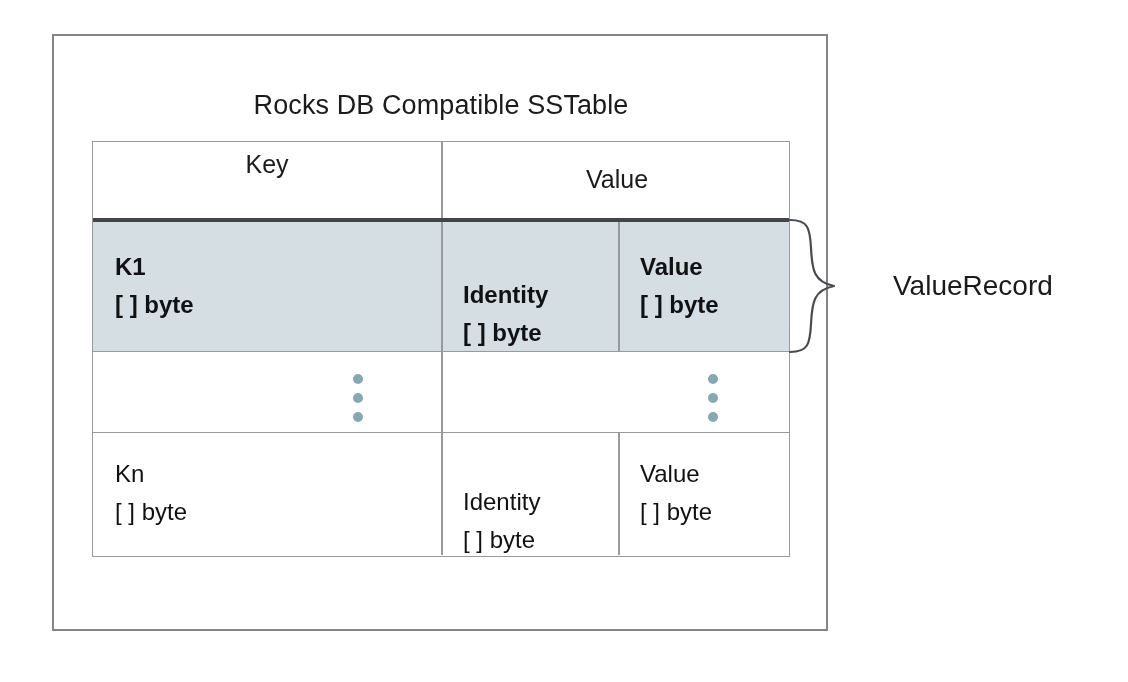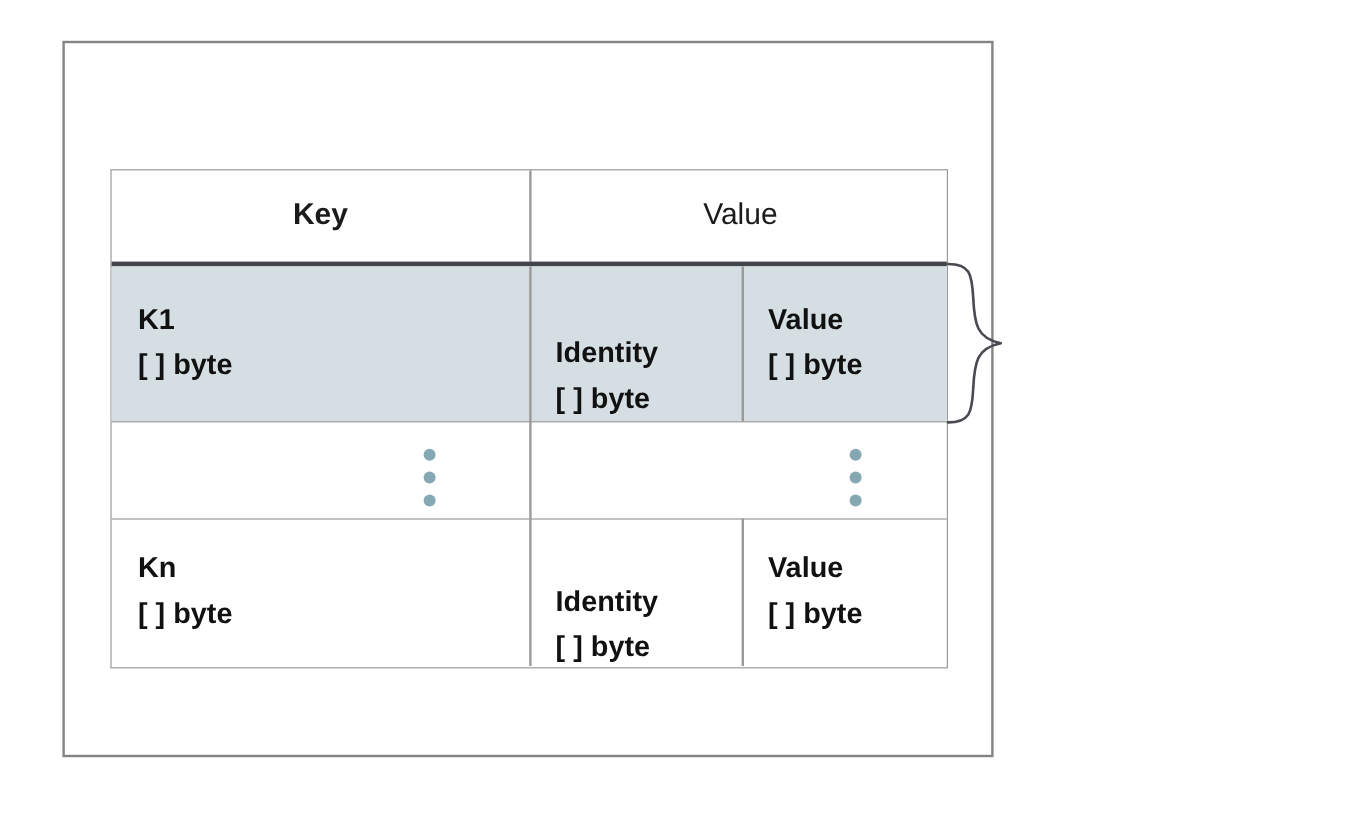--- a/index.html
+++ b/index.html
@@ -64,21 +64,21 @@
   .trow {
     position: absolute;
     left: 0;
     width: 100%;
     box-sizing: border-box;
   }
 
   .row-header { top: 0px;   height: 76px; }
   .row-k1     { top: 80px;  height: 129px; background: #d5dfe3; }
   .row-dots   { top: 209px; height: 81px;  border-top: 1.6px solid #9a9a9a; }
-  .row-kn     { top: 290px; height: 102px; border-top: 1.6px solid #9a9a9a; font-weight: bold; }
+  .row-kn     { top: 290px; height: 102px; border-top: 1.6px solid #9a9a9a; }
 
   
   .header-rule {
     position: absolute;
     left: 0;
     top: 76px;
     width: 100%;
     height: 4px;
     background: #414449;
   }
@@ -108,21 +108,21 @@
     position: absolute;
     box-sizing: border-box;
   }
   .cell-head {
     font-size: 25px;
     line-height: 30px;
     text-align: center;
     color: #1b1b1b;
     white-space: nowrap;
   }
-  .head-key   { left: 0px;   top: 22px; width: 348px; font-weight: bold; }
+  .head-key   { left: 0px;   top: 7px; width: 348px; }
   .head-value { left: 350px; top: 22px; width: 348px; }
 
   .cell-body {
     font-size: 24px;
     line-height: 38px;
     color: #111111;
     white-space: nowrap;
   }
   .c-key      { left: 22px;  width: 320px; }
   .c-identity { left: 370px; width: 150px; margin-top: 28px; }
@@ -171,20 +171,21 @@
     white-space: nowrap;
   }
 </style>
 </head>
 <body>
 
 <div id="canvas">
 
   <div class="outer-frame"></div>
 
+  <div class="sstable-title">Rocks DB Compatible SSTable</div>
 
   <div class="sstable">
 
     <div class="trow row-header">
       <div class="cell cell-head head-key">Key</div>
       <div class="cell cell-head head-value">Value</div>
     </div>
     <div class="col-divider-main divider-header"></div>
 
     <div class="header-rule"></div>
@@ -238,14 +239,15 @@
     <div class="col-divider-sub divider-kn"></div>
 
   </div>
 
   <div class="brace-wrap">
     <svg width="52" height="148" viewBox="0 0 52 148" fill="none" xmlns="http://www.w3.org/2000/svg">
       <path d="M4 8 C 22 8, 24 16, 25 36 C 26 58, 28 70, 48 74 C 28 78, 26 90, 25 112 C 24 132, 22 140, 4 140" stroke="#4a4a50" stroke-width="2.2" fill="none" stroke-linecap="round" stroke-linejoin="round"></path>
     </svg>
   </div>
 
+  <div class="annotation-label">ValueRecord</div>
 
 </div>
 
 </body></html>

